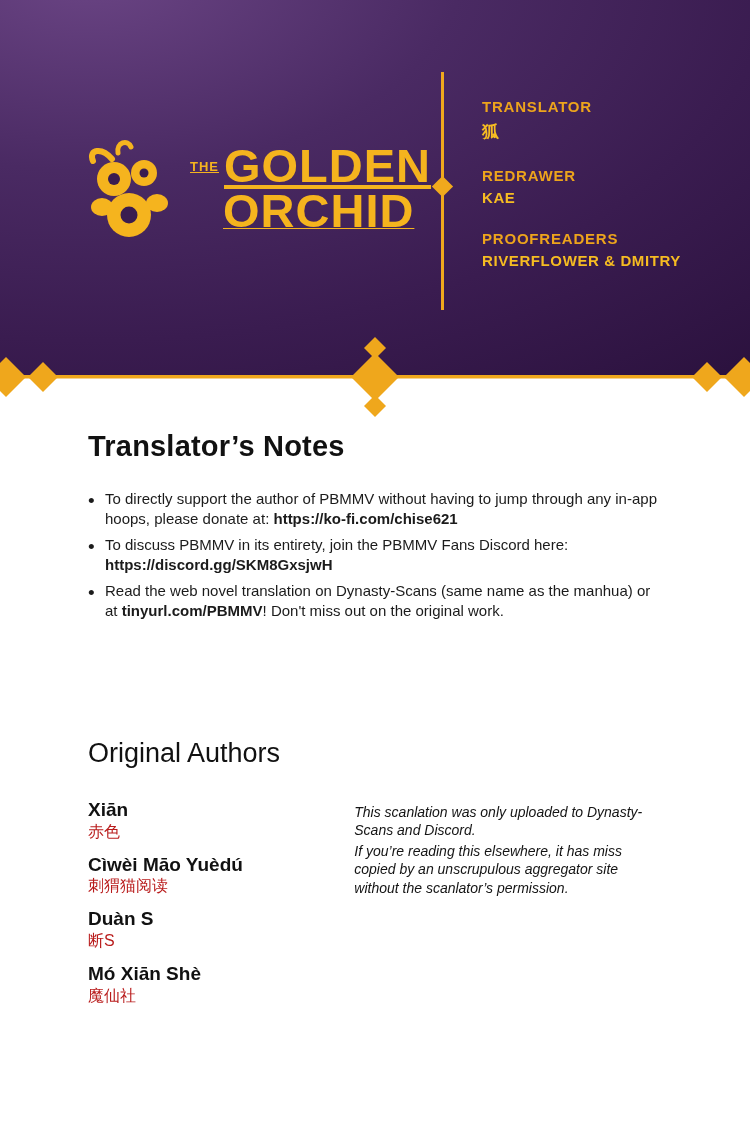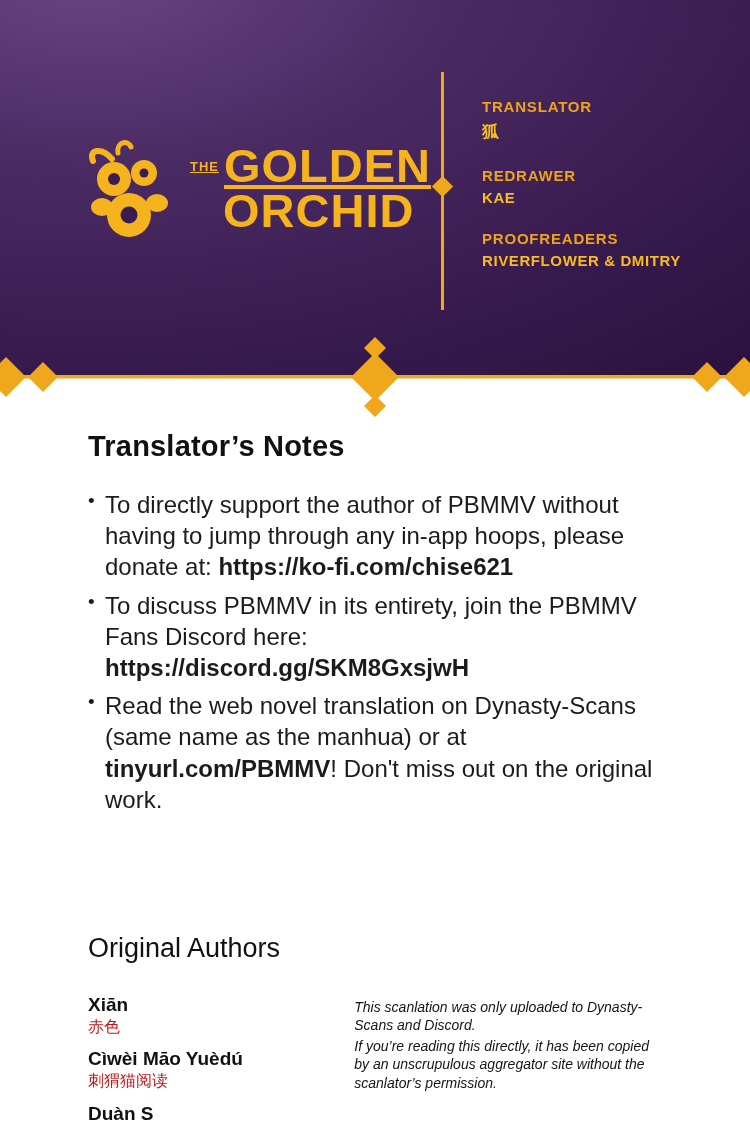--- a/index.html
+++ b/index.html
@@ -24,21 +24,21 @@
     height: 100%;
     display: flex;
     align-items: center;
     padding-left: 84px;
   }
   .logo { display: flex; align-items: center; gap: 14px; }
   .logo-text { color: #F5B41E; font-weight: 800; }
   .logo-row1 { display: flex; align-items: center; text-decoration: underline; }
   .logo-the { font-size: 13px; font-weight: 700; letter-spacing: 1px; margin-right: 5px; }
   .logo-big { font-size: 47px; line-height: 0.95; letter-spacing: 1px; font-weight: 800; }
-  .logo-row2 { margin-left: 33px; }
+  .logo-row2 { margin-left: 33px; text-decoration: underline; }
 
   .credits-divider {
     position: absolute;
     left: 441px; top: 72px;
     width: 3px; height: 238px;
     background: #F0A91D;
   }
   .divider-diamond {
     position: absolute;
     left: 435px; top: 179px;
@@ -78,21 +78,21 @@
     letter-spacing: 0.2px;
   }
   .notes-list {
     list-style: none;
     margin-top: 26px;
     width: 578px;
   }
   .notes-list li {
     position: relative;
     padding-left: 17px;
-    font-size: 24px;
+    font-size: 15px;
     line-height: 1.3;
     margin-bottom: 7px;
     color: #1b1b1b;
   }
   .notes-list li::before {
     content: "\2022";
     position: absolute;
     left: 0; top: 0;
     font-size: 19px;
   }
@@ -214,17 +214,17 @@
         <div class="author-cjk">断S</div>
       </div>
       <div class="author-entry">
         <div class="author-name">Mó Xiān Shè</div>
         <div class="author-cjk">魔仙社</div>
       </div>
     </div>
 
     <div class="disclaimer">
       <p>This scanlation was only uploaded to Dynasty-Scans and Discord.</p>
-      <p>If you’re reading this directly, it has been copied by an unscrupulous aggregator site without the scanlator’s permission.</p>
+      <p>If you’re reading this elsewhere, it has miss copied by an unscrupulous aggregator site without the scanlator’s permission.</p>
     </div>
   </div>
 
 </div>
 
 </body></html>

